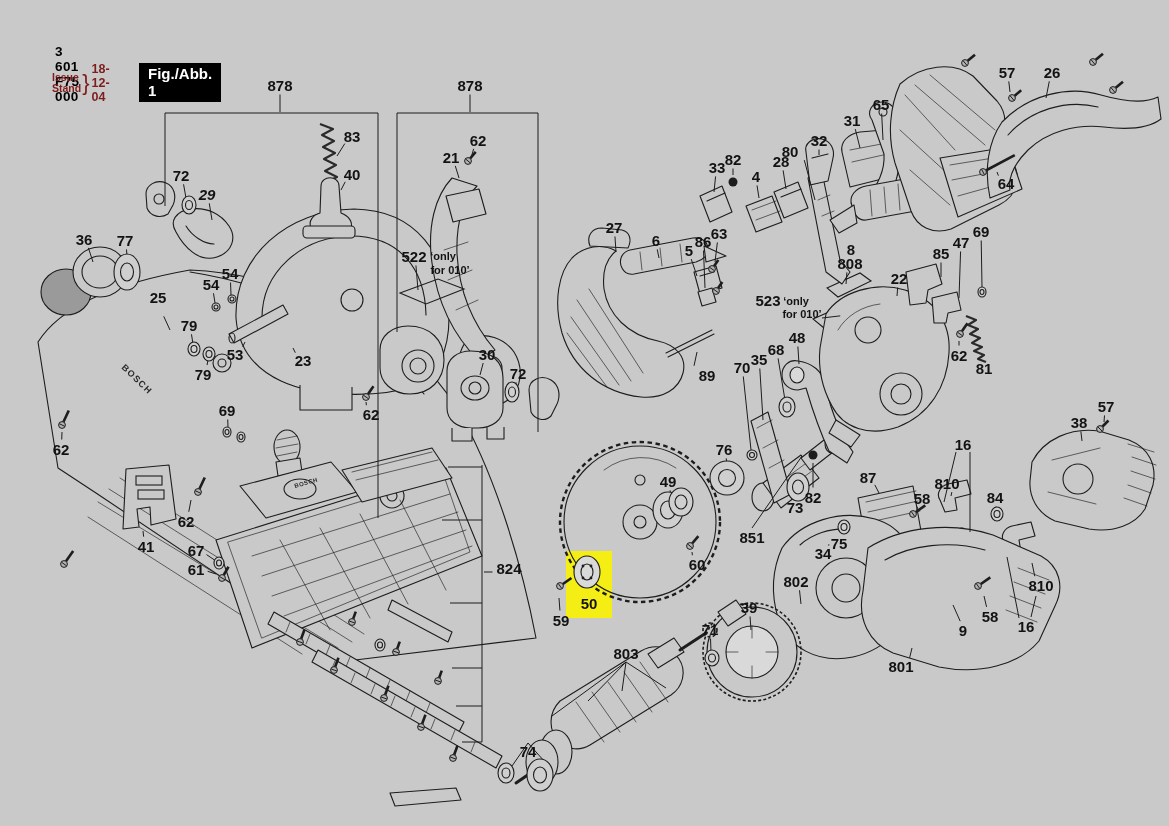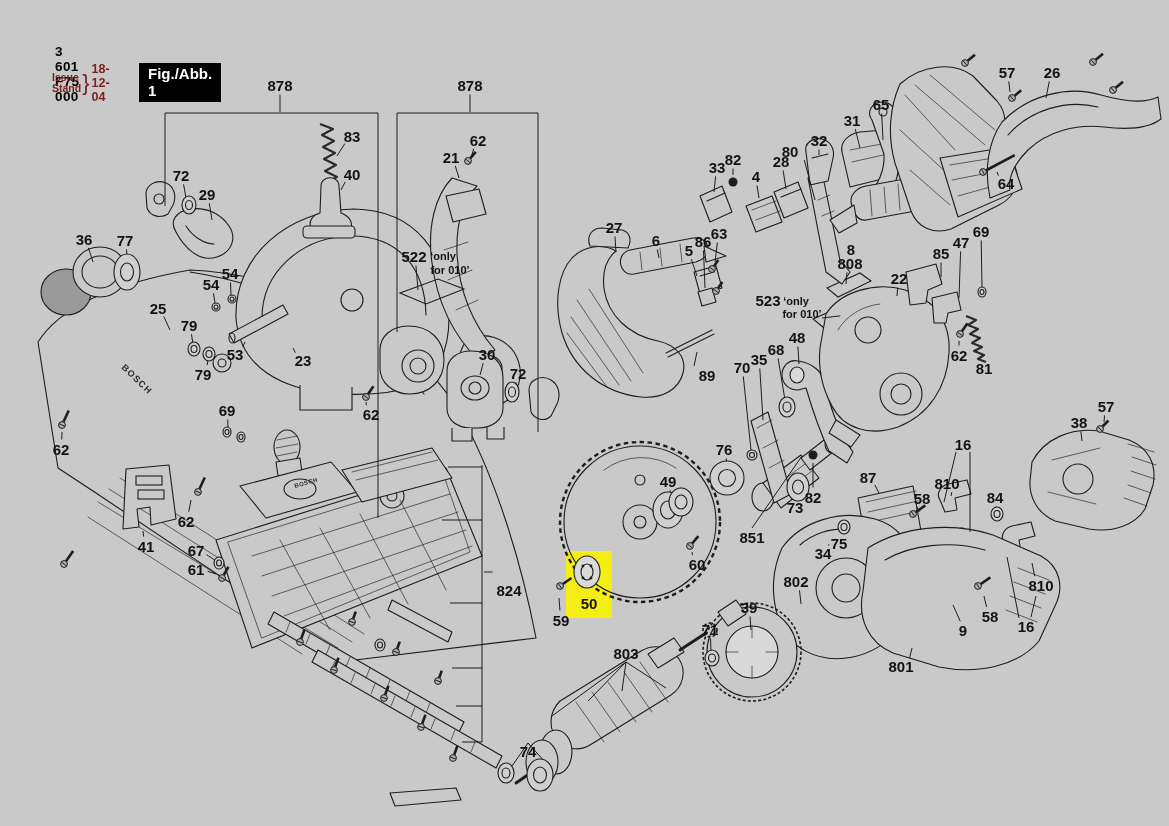--- a/index.html
+++ b/index.html
@@ -538,45 +538,45 @@
         <circle cx="813" cy="455" r="4.5" fill="#1d1d1d"></circle>
       </g>
   </svg>
 
   <div id="labels">
       <div class="lbl" style="left: 280px; top: 85px;">878</div>
       <div class="lbl" style="left: 470px; top: 85px;">878</div>
       <div class="lbl" style="left: 352px; top: 136px;">83</div>
       <div class="lbl" style="left: 352px; top: 174px;">40</div>
       <div class="lbl" style="left: 181px; top: 175px;">72</div>
-      <div class="lbl" style="left: 207px; top: 194px;">29</div>
+      <div class="lbl" style="left: 207px; top: 194px; font-style: italic;">29</div>
       <div class="lbl" style="left: 478px; top: 140px;">62</div>
       <div class="lbl" style="left: 451px; top: 157px;">21</div>
       <div class="lbl" style="left: 414px; top: 256px;">522</div>
       <div class="lbl note" style="left: 443px; top: 256px;">‘only</div>
       <div class="lbl note" style="left: 450px; top: 270px;">for 010’</div>
       <div class="lbl" style="left: 84px; top: 239px;">36</div>
       <div class="lbl" style="left: 125px; top: 240px;">77</div>
-      <div class="lbl" style="left: 158px; top: 308px;">25</div>
+      <div class="lbl" style="left: 158px; top: 297px;">25</div>
       <div class="lbl" style="left: 211px; top: 284px;">54</div>
       <div class="lbl" style="left: 230px; top: 273px;">54</div>
       <div class="lbl" style="left: 189px; top: 325px;">79</div>
       <div class="lbl" style="left: 203px; top: 374px;">79</div>
       <div class="lbl" style="left: 235px; top: 354px;">53</div>
       <div class="lbl" style="left: 303px; top: 360px;">23</div>
       <div class="lbl" style="left: 227px; top: 410px;">69</div>
       <div class="lbl" style="left: 61px; top: 449px;">62</div>
       <div class="lbl" style="left: 146px; top: 546px;">41</div>
       <div class="lbl" style="left: 186px; top: 521px;">62</div>
       <div class="lbl" style="left: 196px; top: 550px;">67</div>
       <div class="lbl" style="left: 196px; top: 569px;">61</div>
       <div class="lbl" style="left: 487px; top: 354px;">30</div>
       <div class="lbl" style="left: 518px; top: 373px;">72</div>
       <div class="lbl" style="left: 371px; top: 414px;">62</div>
-      <div class="lbl" style="left: 509px; top: 590px;">824</div>
+      <div class="lbl" style="left: 509px; top: 568px;">824</div>
       <div class="lbl" style="left: 561px; top: 620px;">59</div>
       <div class="lbl" style="left: 589px; top: 603px;">50</div>
       <div class="lbl" style="left: 528px; top: 751px;">74</div>
       <div class="lbl" style="left: 626px; top: 653px;">803</div>
       <div class="lbl" style="left: 710px; top: 629px;">71</div>
       <div class="lbl" style="left: 749px; top: 607px;">39</div>
       <div class="lbl" style="left: 796px; top: 581px;">802</div>
       <div class="lbl" style="left: 901px; top: 666px;">801</div>
       <div class="lbl" style="left: 697px; top: 564px;">60</div>
       <div class="lbl" style="left: 668px; top: 481px;">49</div>

